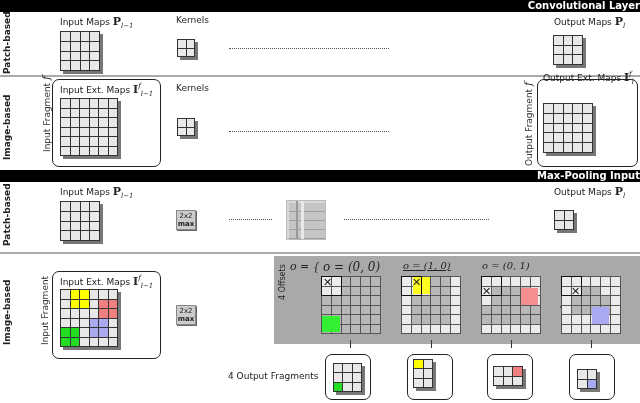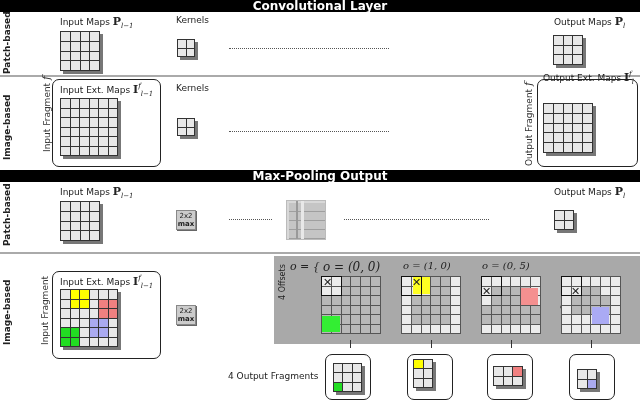--- a/index.html
+++ b/index.html
@@ -1,20 +1,20 @@
 <!DOCTYPE html>
 <html><head>
 <meta charset="utf-8">
 <style>
   * { box-sizing: border-box; margin: 0; padding: 0; }
   body { width: 640px; height: 403px; background: #fff; position: relative; overflow: hidden;
          font-family: "DejaVu Sans", sans-serif; font-size: 9px; color: #222; }
   .abs { position: absolute; }
   .bar { position: absolute; left: 0; width: 640px; height: 12px; background: #000; color: #fff;
-         font-weight: bold; font-size: 12px; text-align: center; line-height: 12px; }
+         font-weight: bold; font-size: 10px; text-align: right; line-height: 12px; }
   .sep { position: absolute; left: 0; width: 640px; height: 2px; background: #aaa; }
   .vlabel { position: absolute; transform: rotate(-90deg); transform-origin: left top; white-space: nowrap;
             font-weight: bold; font-size: 9px; }
   .vlabel2 { position: absolute; transform: rotate(-90deg); transform-origin: left top; white-space: nowrap;
              font-size: 9px; color: #333; }
   .label { position: absolute; white-space: nowrap; font-size: 9px; }
   .math { font-family: "DejaVu Serif", serif; font-size: 11px; }
   .math b { font-weight: bold; }
   .math sub, .math sup { font-size: 7px; font-style: italic; }
   .grid { position: absolute; display: grid; background: #333; gap: 1px; padding: 1px;
@@ -174,21 +174,21 @@
     <div></div>
     <div></div>
     <div></div>
   <div></div>
     <div></div>
     <div></div>
     <div></div>
     <div></div>
 </div>
 
-<div class="bar" style="top:170px;">Max-Pooling Output</div>
+<div class="bar" style="top:170px;">Max-Pooling Input</div>
 
 <div class="vlabel" style="left:2px; top:246px;">Patch-based</div>
 <div class="label" style="left:60px; top:185px;">
   <span>Input Maps</span>
   <span class="math"><b>P</b><sub>l−1</sub></span>
 </div>
 <div class="grid" style="left:60px; top:201px; width:40px; height:40px; grid-template-columns:repeat(4,1fr);">
   <div></div>
     <div></div>
     <div></div>
@@ -321,21 +321,21 @@
     <div class="dk"></div>
     <div class="dk"></div>
     <div class="dk"></div>
     <div class="dk"></div>
 </div>
 <div class="colored" style="left:322px; top:316px; width:18px; height:16px; background:#33ee33;"></div>
 <div class="window" style="left:321px; top:276px; width:21px; height:20px;"></div>
 <div class="x-mark" style="left:323px; top:278px;">✕</div>
 <div class="tick" style="left:350px; top:340px;"></div>
 
-<div class="label math" style="left:403px; top:260px; font-style:italic; font-size:10px;">o = (1, 0)</div>
+<div class="label math" style="left:403px; top:260px; font-style:italic; font-size:10px;text-decoration:underline;">o = (1, 0)</div>
 <div class="ogrid" style="left:401px; top:276px; width:60px; height:58px;">
   <div></div>
     <div></div>
     <div></div>
     <div class="dk"></div>
     <div class="dk"></div>
     <div></div>
   <div></div>
     <div></div>
     <div></div>
@@ -365,21 +365,21 @@
     <div></div>
     <div></div>
     <div></div>
     <div></div>
 </div>
 <div class="colored" style="left:413px; top:277px; width:17px; height:17px; background:#ffff22;"></div>
 <div class="window" style="left:401px; top:276px; width:21px; height:20px;"></div>
 <div class="x-mark" style="left:412px; top:278px;">✕</div>
 <div class="tick" style="left:431px; top:340px;"></div>
 
-<div class="label math" style="left:482px; top:260px; font-style:italic; font-size:10px;">o = (0, 5)</div>
+<div class="label math" style="left:482px; top:260px; font-style:italic; font-size:10px;">o = (0, 1)</div>
 <div class="ogrid" style="left:481px; top:276px; width:60px; height:58px;">
   <div></div>
     <div></div>
     <div></div>
     <div></div>
     <div></div>
     <div></div>
   <div></div>
     <div class="dk"></div>
     <div class="dk"></div>

